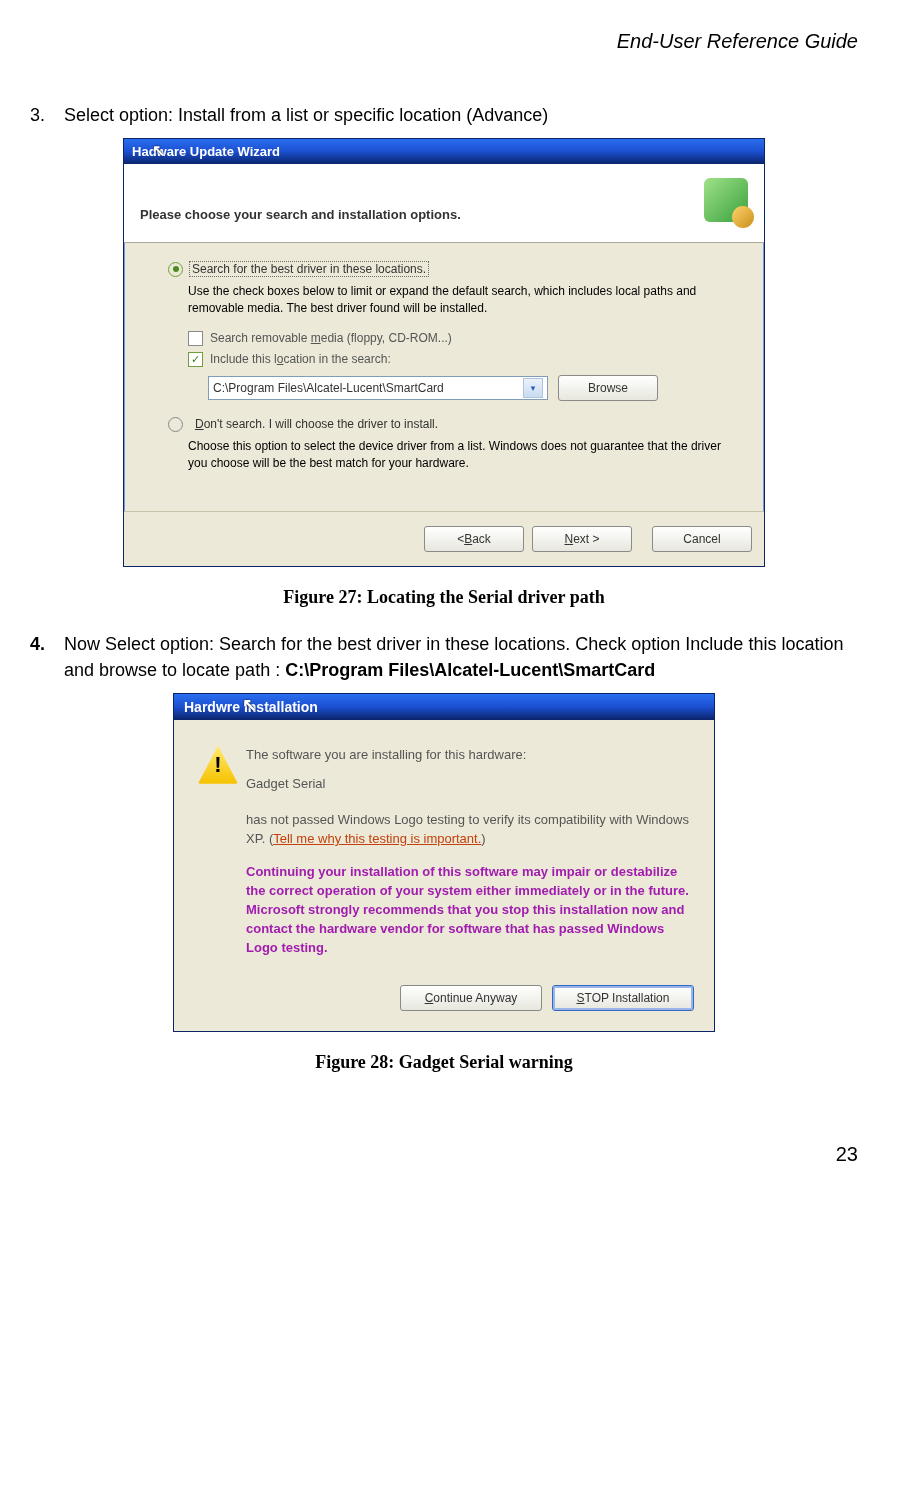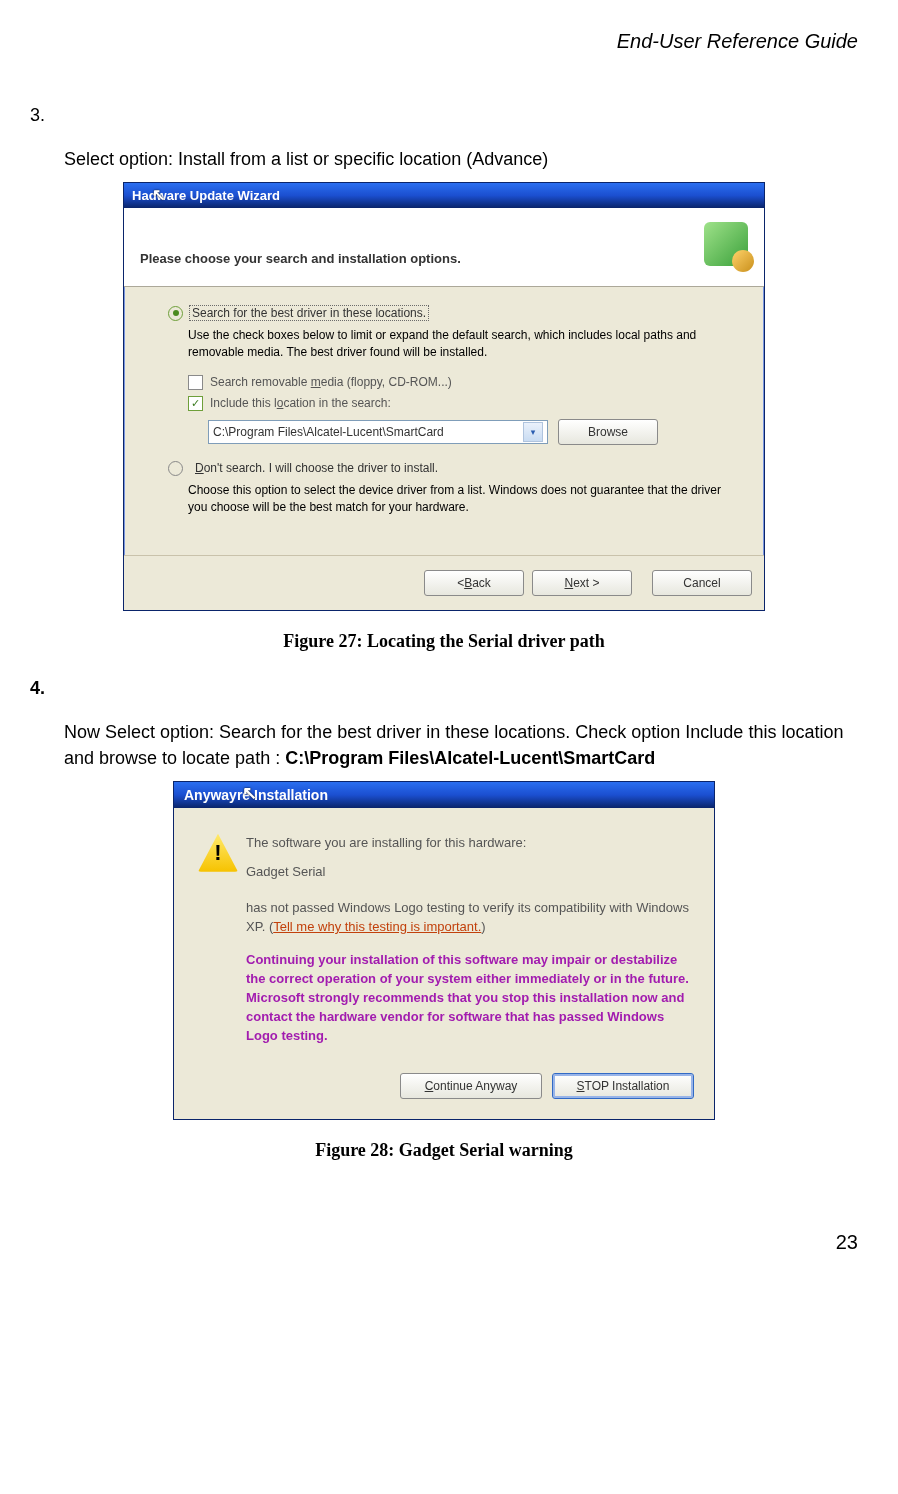--- a/index.html
+++ b/index.html
@@ -17,21 +17,21 @@
     font-size: 20px;
     margin-bottom: 50px;
   }
   .step {
     display: flex;
     font-size: 18px;
     margin-bottom: 10px;
     line-height: 1.4;
   }
   .step-num { width: 34px; flex-shrink:0; }
-  .step-text { flex: 1; margin-top: 44px; }
+  .step-text { flex: 1; }
   .fig-wrap { text-align: center; margin: 8px 0 20px 0; }
   .caption {
     text-align: center;
     font-family: "Times New Roman", serif;
     font-weight: bold;
     font-size: 18px;
     margin: 14px 0 24px 0;
   }
   .pagenum { text-align: right; font-size: 20px; margin-top: 70px; }
 
@@ -210,21 +210,21 @@
 <div class="step">
   <div class="step-num" style="font-weight:bold;">4.</div>
   <div class="step-text">
     <span>Now Select option: Search for the best driver in these locations. Check option Include this location and browse to locate path : </span><b>C:\Program Files\Alcatel-Lucent\SmartCard</b>
   </div>
 </div>
 
 <div class="fig-wrap">
   <div class="dlg2">
     <div class="titlebar2">
-      <span>Anyway</span><span class="cursor2">↖</span><span>re Installation</span>
+      <span>Hardw</span><span class="cursor2">↖</span><span>re Installation</span>
     </div>
     <div class="dlg2-body">
       <div class="warn-icon"></div>
       <div class="dlg2-text">
         <div>The software you are installing for this hardware:</div>
         <div style="margin:10px 0 18px 0;">Gadget Serial</div>
         <div>
           <span>has not passed Windows Logo testing to verify its compatibility with Windows XP. (</span><span class="link">Tell me why this testing is important.</span><span>)</span>
         </div>
         <span class="bold">Continuing your installation of this software may impair or destabilize the correct operation of your system either immediately or in the future. Microsoft strongly recommends that you stop this installation now and contact the hardware vendor for software that has passed Windows Logo testing.</span>

